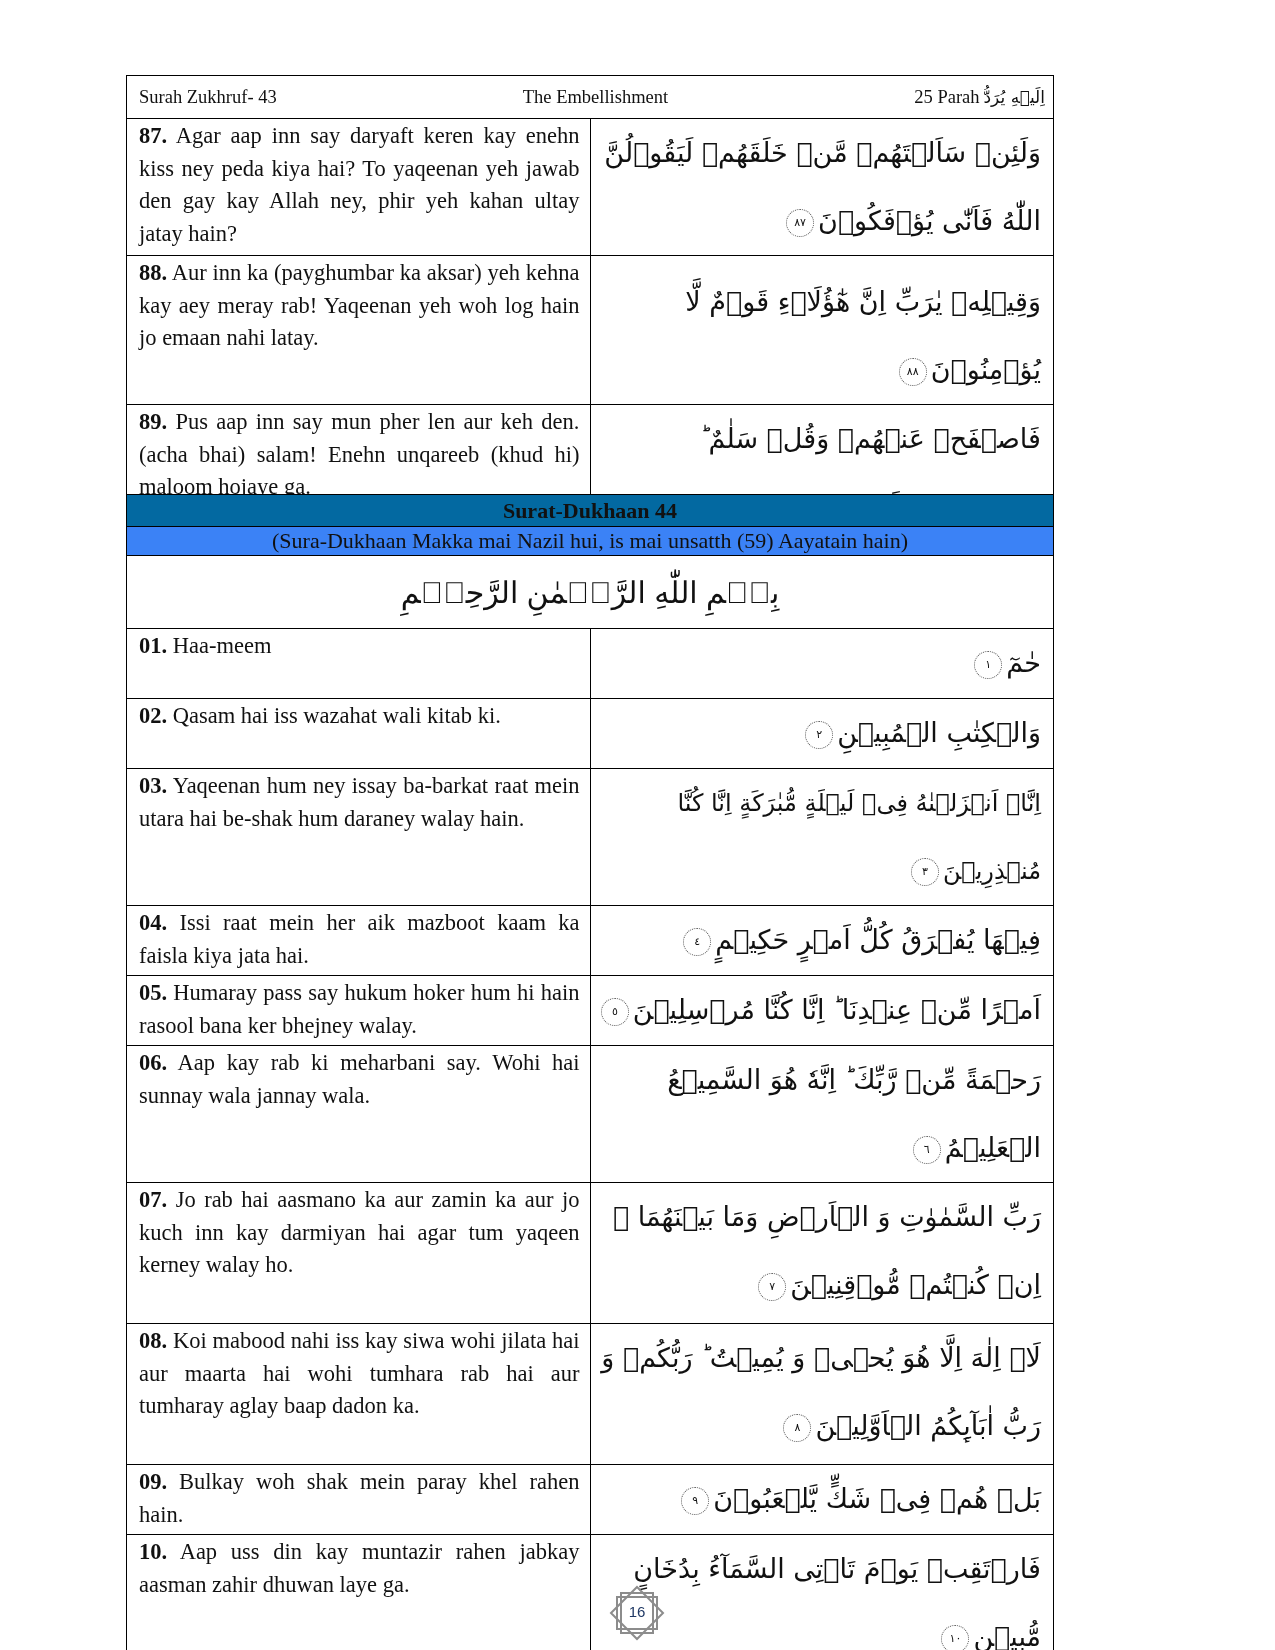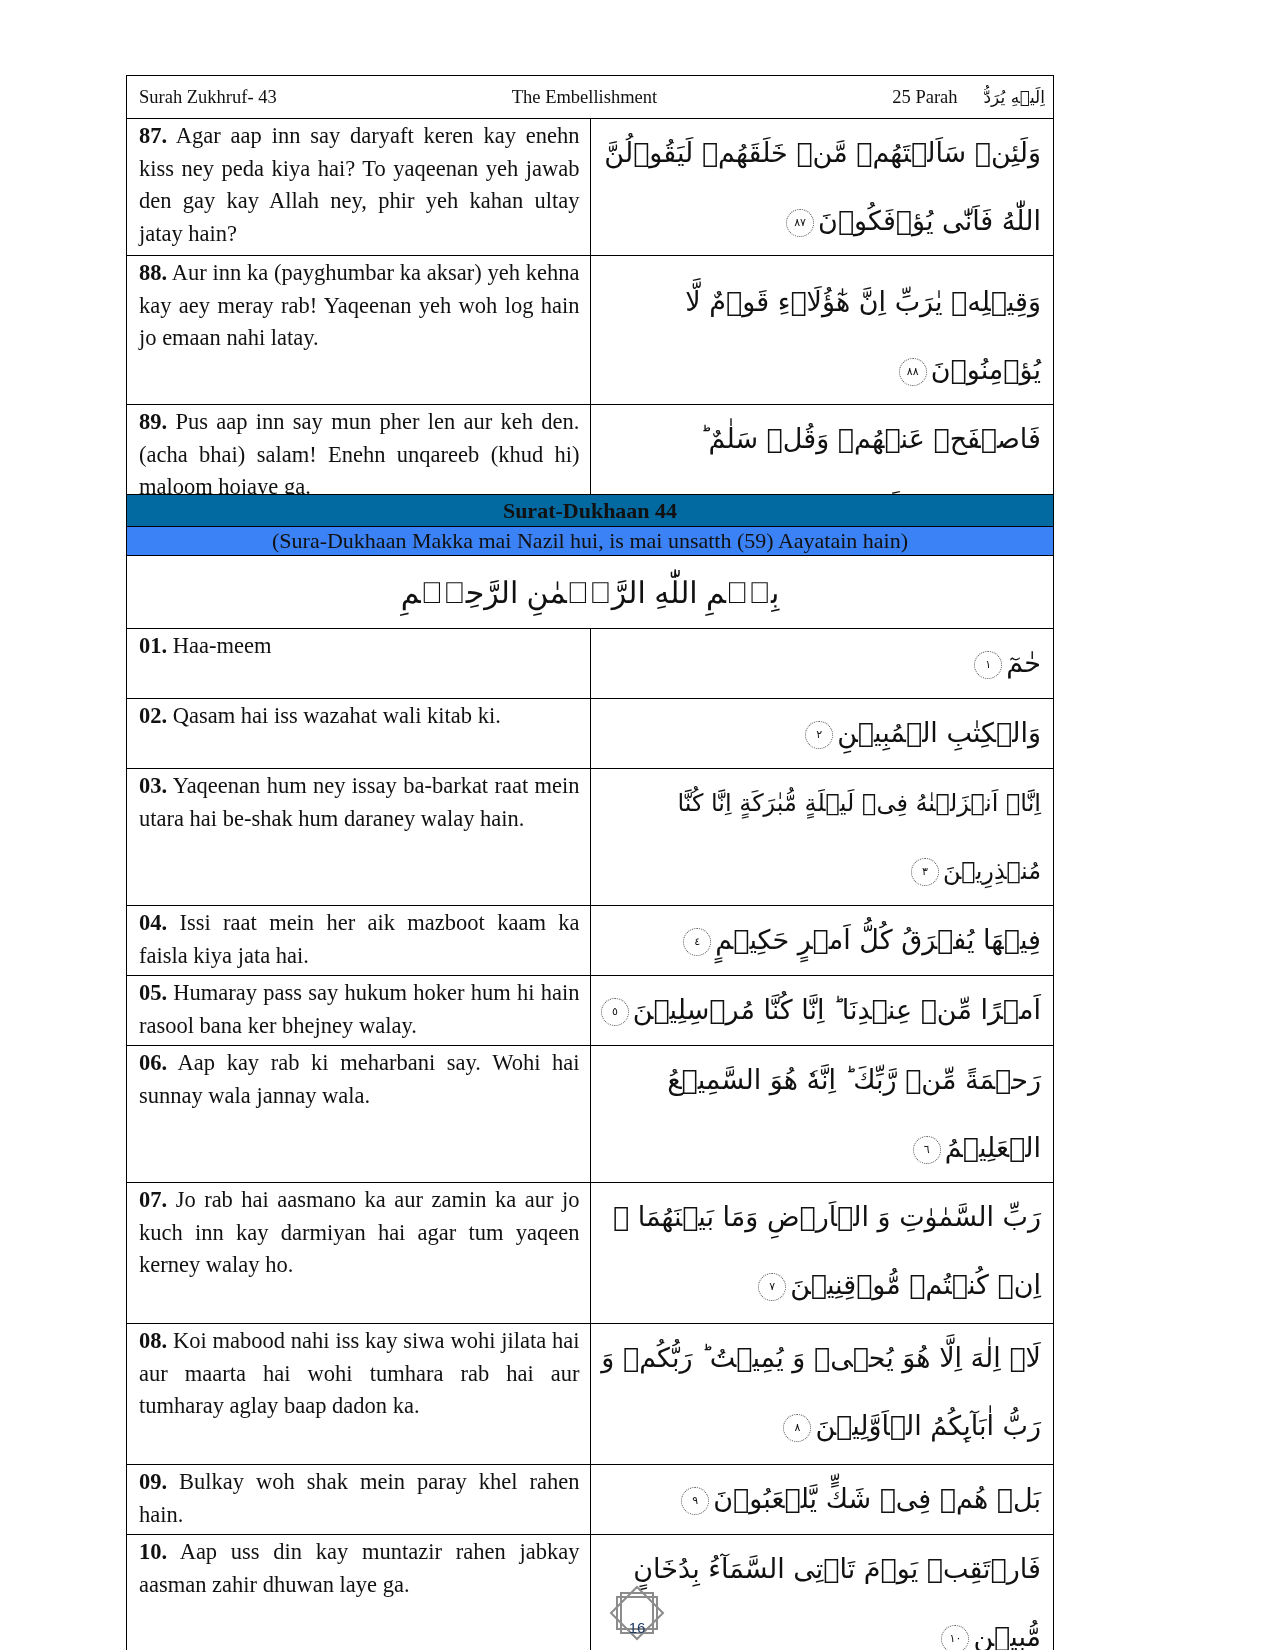--- a/index.html
+++ b/index.html
@@ -3,34 +3,34 @@
 <meta charset="utf-8">
 <style>
   html, body { margin:0; padding:0; background:#ffffff; }
   body { width:1275px; height:1650px; position:relative; font-family:"Liberation Serif", serif; color:#111; overflow:hidden; }
   .tbl { position:absolute; left:126px; width:928px; border-collapse:collapse; table-layout:fixed; }
   .tbl td { border:1.5px solid #000; vertical-align:top; padding:0; }
   #top-table { top:75px; }
   #main-table { top:494px; }
   .hdr td { height:42px; font-size:18.5px; vertical-align:middle; }
   .hdr .inner { display:flex; justify-content:space-between; align-items:center; padding:0 8px 0 12px; }
-  .hdr .parah { display:flex; align-items:center; gap:26px; }
+  .hdr .parah { display:flex; align-items:center; gap:4px; }
   .hdr .arabic-mark { font-size:17px; font-family:"DejaVu Sans", sans-serif; }
   .col-left { width:502px; }
   .col-right { width:502px;margin-left:40px; }
   .tr { font-size:22.5px; line-height:32.5px; text-align:justify; padding:1px 10px 0 12px !important; }
   .tr b { font-weight:bold; }
   .ar { direction:rtl; text-align:right; font-family:"DejaVu Sans", sans-serif; font-size:27px; line-height:68px; padding:0 12px 0 8px !important; }
   .ar .end { display:inline-block; border:1.5px dotted #555; border-radius:50%; min-width:26px; height:26px; font-size:11px; line-height:26px; text-align:center; margin-right:4px; vertical-align:middle; }
   .band1 td { background:#0369a1; text-align:center; font-weight:bold; font-size:22px; height:31px; line-height:31px; padding:0; }
   .band2 td { background:#3b82f6; text-align:center; font-size:22px; height:28px; line-height:28px; padding:0; }
   .bism td { height:72px; text-align:center; vertical-align:middle; font-family:Liberation Sans, sans-serif; font-size:30px; direction:rtl; }
   .pageno { position:absolute; left:609px; top:1585px; width:56px; height:56px; }
   .pageno svg { position:absolute; left:0; top:0; }
-  .pageno span { position:absolute; left:0; top:34px; width:56px; text-align:center; font-family:"Liberation Sans", sans-serif; font-size:15px; color:#1f3864; }
+  .pageno span { position:absolute; left:0; top:18px; width:56px; text-align:center; font-family:"Liberation Sans", sans-serif; font-size:15px; color:#1f3864; }
 </style>
 </head>
 <body>
 
 <table class="tbl" id="top-table">
   <tbody>
       <tr class="hdr">
     <td colspan="2">
       <div class="inner">
         <span>Surah Zukhruf- 43</span>

